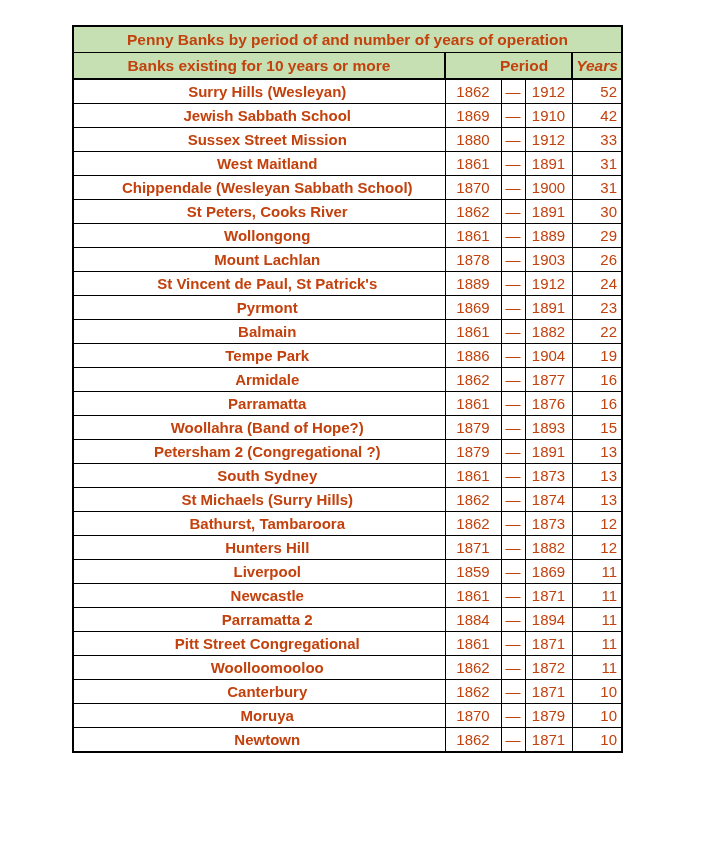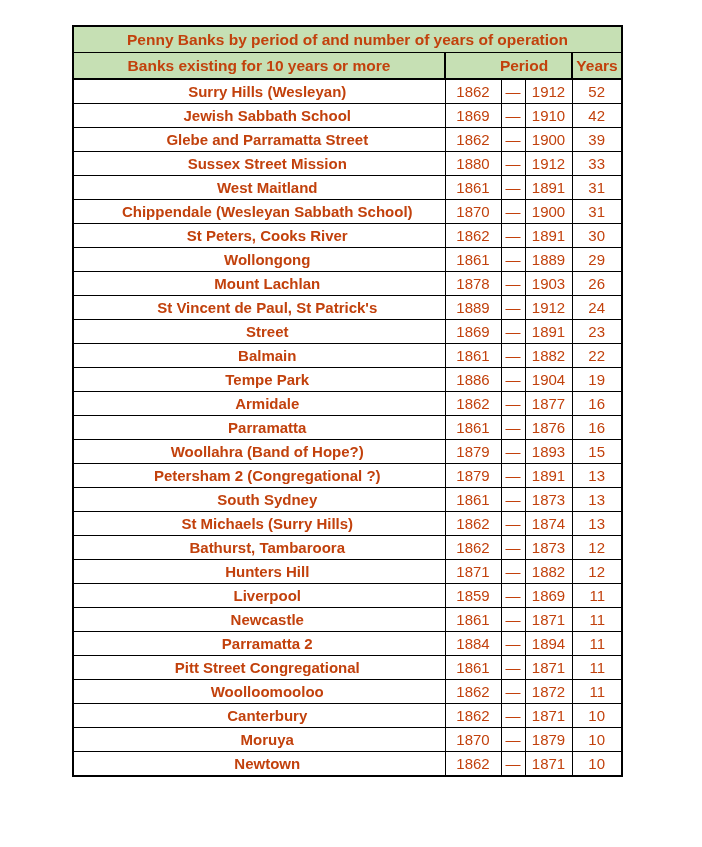--- a/index.html
+++ b/index.html
@@ -42,38 +42,38 @@
   .tbl .header-row th {
     background: #c6e0b4;
     height: 25px;
     font-size: 15.5px;
     font-weight: bold;
     text-align: center;
     border-bottom: 2px solid #000000;
     margin-left: 8px;
   }
   .tbl .h-period { border-left: 2px solid #000000; padding-left: 31px; }
-  .tbl .h-years  { border-left: 2px solid #000000; }
+  .tbl .h-years  { border-left: 2px solid #000000; font-style: italic; }
   
   .tbl tbody td {
     height: 23px;
     border: 1px solid #000000;
     font-size: 15px;
     line-height: 23px;
     background: #ffffff;
   }
   .tbl td.c-name {
     font-weight: bold;
     text-align: center;
     padding-left: 16px;
   }
   .tbl td.c-start { text-align: center; }
   .tbl td.c-dash  { text-align: center; font-weight: normal; }
   .tbl td.c-end   { text-align: center; }
-  .tbl td.c-years { text-align: right; padding-right: 16px; }
+  .tbl td.c-years { text-align: right; padding-right: 4px; }
 </style>
 </head>
 <body>
 
 <div class="page">
   <table class="tbl">
     <colgroup>
       <col style="width:372px">
       <col style="width:56px">
       <col style="width:24px">
@@ -99,27 +99,20 @@
           <td class="c-years">52</td>
         </tr>
         <tr>
           <td class="c-name">Jewish Sabbath School</td>
           <td class="c-start">1869</td>
           <td class="c-dash">—</td>
           <td class="c-end">1910</td>
           <td class="c-years">42</td>
         </tr>
         <tr>
-          <td class="c-name">Glebe and Parramatta Street</td>
-          <td class="c-start">1862</td>
-          <td class="c-dash">—</td>
-          <td class="c-end">1900</td>
-          <td class="c-years">39</td>
-        </tr>
-        <tr>
           <td class="c-name">Sussex Street Mission</td>
           <td class="c-start">1880</td>
           <td class="c-dash">—</td>
           <td class="c-end">1912</td>
           <td class="c-years">33</td>
         </tr>
         <tr>
           <td class="c-name">West Maitland</td>
           <td class="c-start">1861</td>
           <td class="c-dash">—</td>
@@ -155,21 +148,21 @@
           <td class="c-years">26</td>
         </tr>
         <tr>
           <td class="c-name">St Vincent de Paul, St Patrick's</td>
           <td class="c-start">1889</td>
           <td class="c-dash">—</td>
           <td class="c-end">1912</td>
           <td class="c-years">24</td>
         </tr>
         <tr>
-          <td class="c-name">Street</td>
+          <td class="c-name">Pyrmont</td>
           <td class="c-start">1869</td>
           <td class="c-dash">—</td>
           <td class="c-end">1891</td>
           <td class="c-years">23</td>
         </tr>
         <tr>
           <td class="c-name">Balmain</td>
           <td class="c-start">1861</td>
           <td class="c-dash">—</td>
           <td class="c-end">1882</td>

